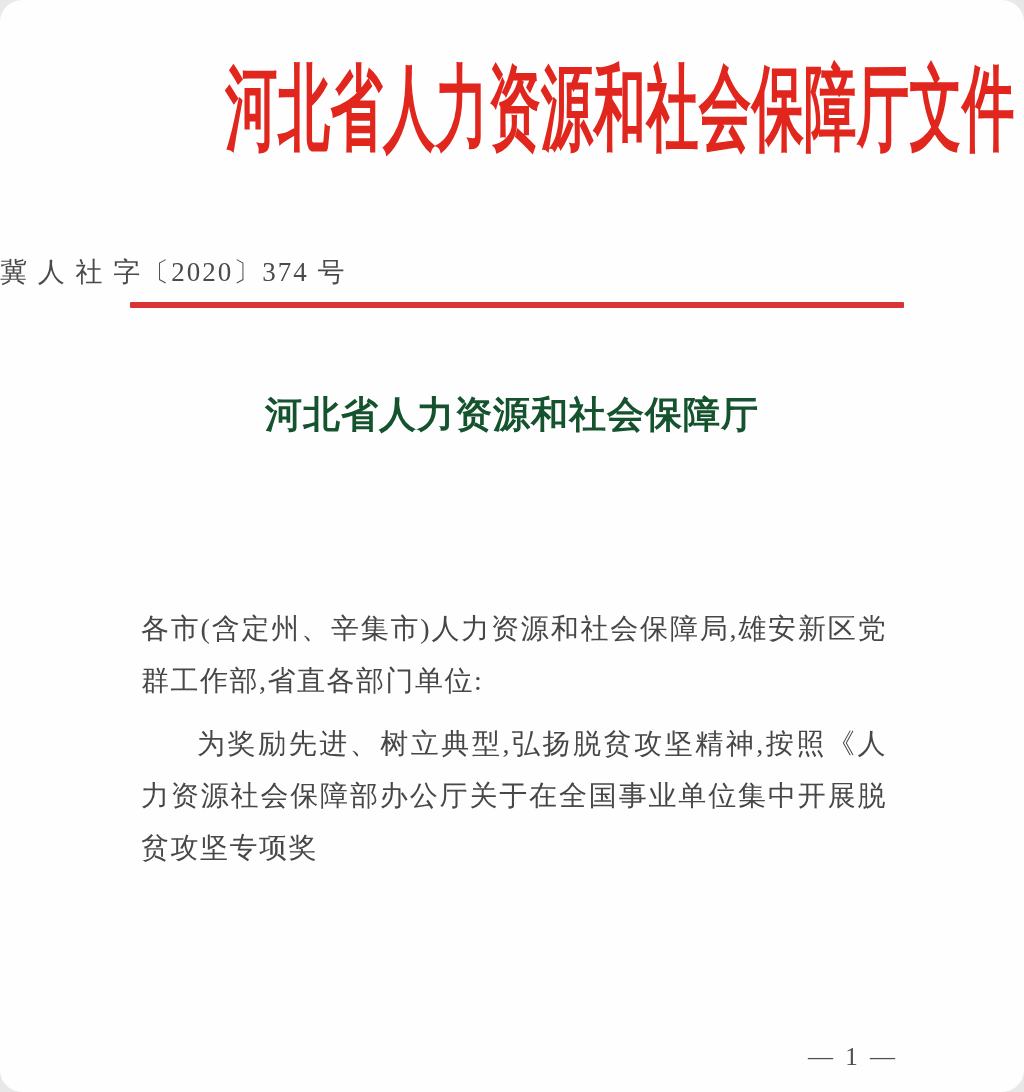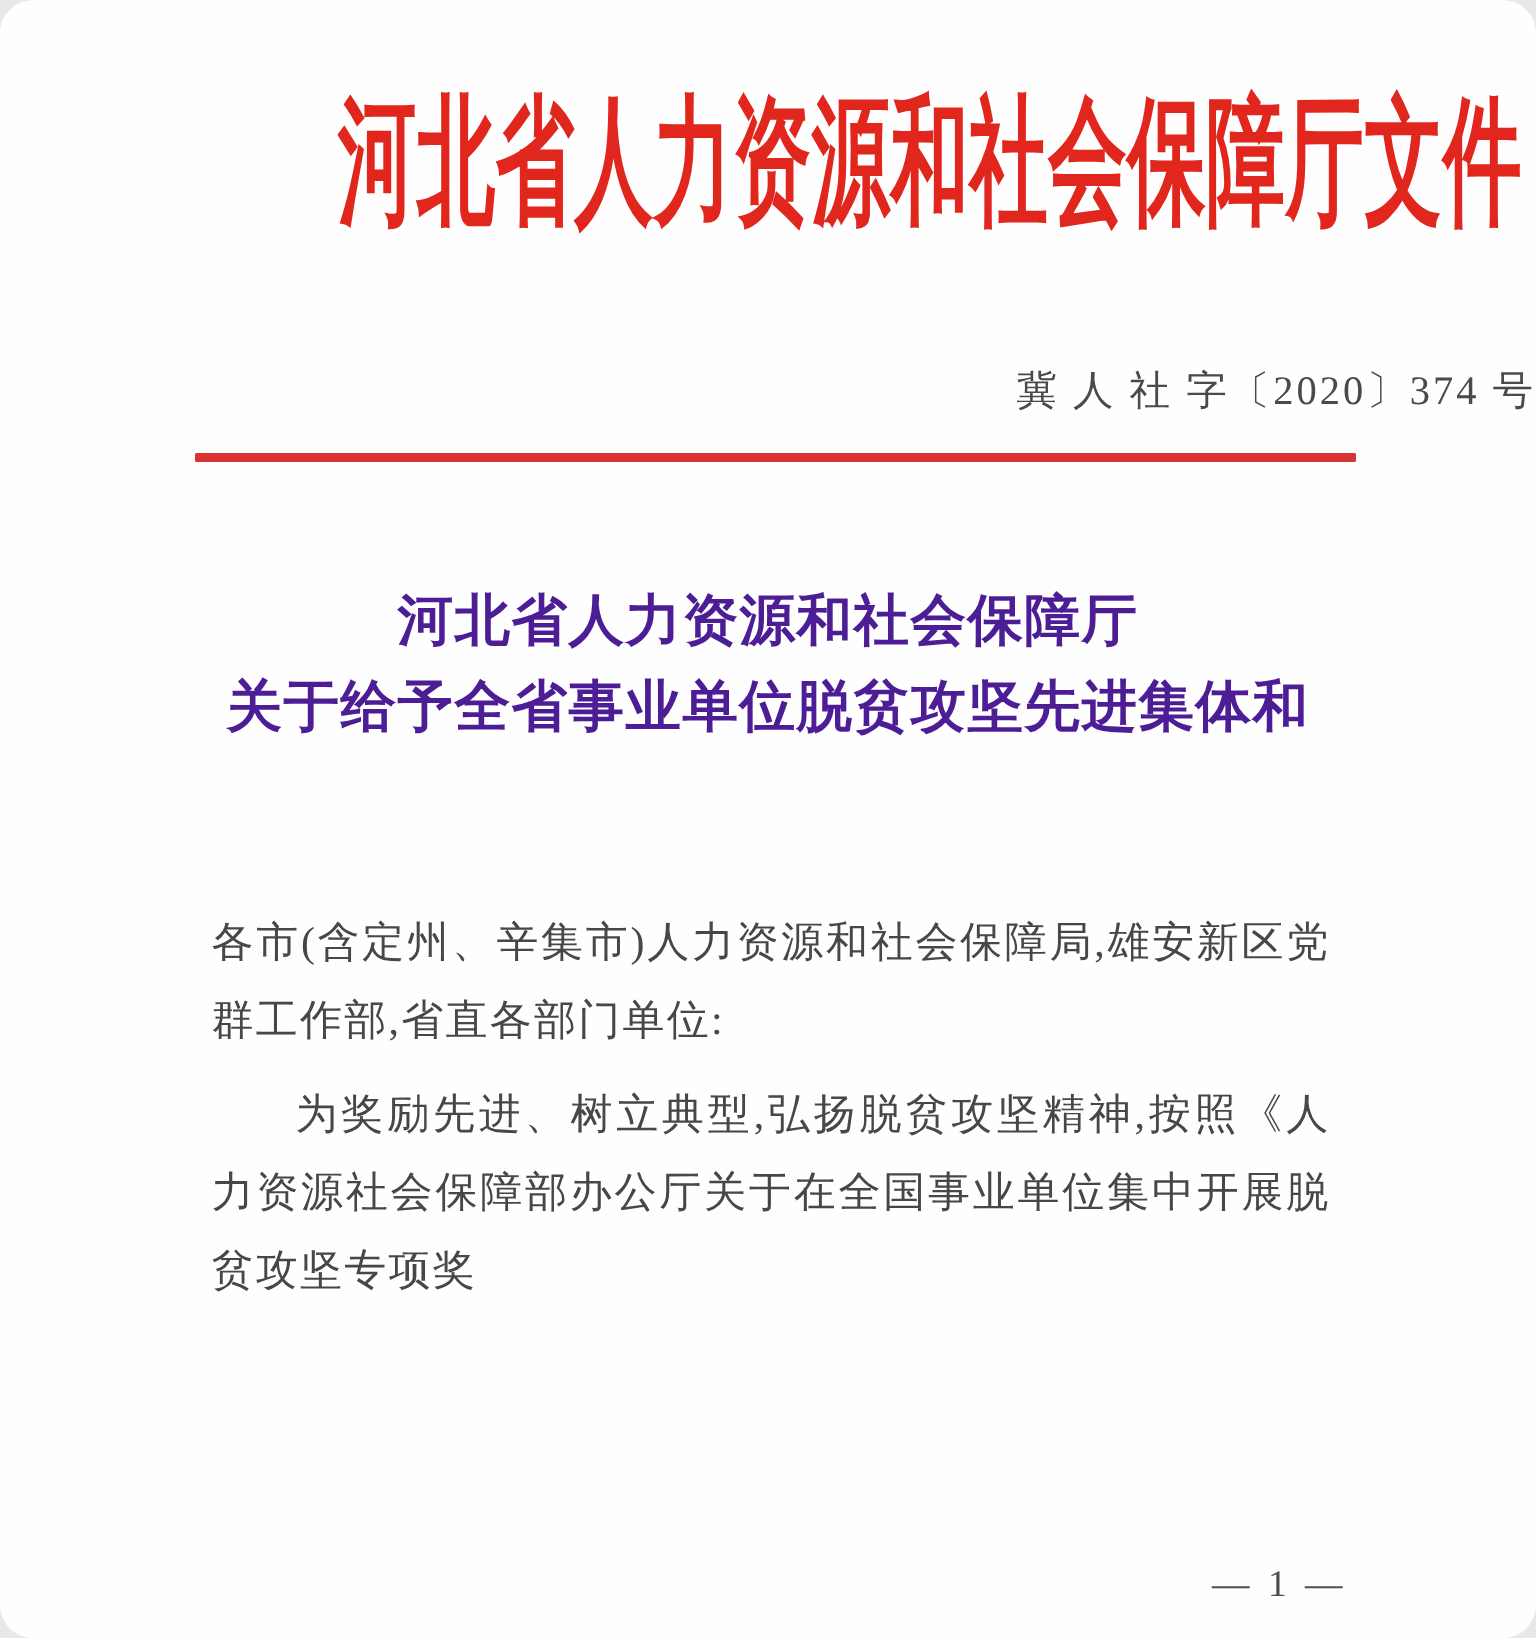--- a/index.html
+++ b/index.html
@@ -28,24 +28,24 @@
     font-size: 93px;
     line-height: 108px;
     font-weight: bold;
     color: #e0261d;
     transform: scaleX(0.56);
     transform-origin: 50% 50%;
     letter-spacing: 1px;
   }
   .doc-number {
     position: absolute;
-    top: 243px;
+    top: 255px;
     left: 0;
     width: 100%;
-    text-align: right;
+    text-align: left;
     font-size: 27px;
     line-height: 34px;
     color: #4a4a4a;
     letter-spacing: 2px;
   }
   .red-line {
     position: absolute;
     top: 302px;
     left: 130px;
     width: 774px;
@@ -56,21 +56,21 @@
   .doc-title {
     position: absolute;
     top: 386px;
     left: 0;
     width: 100%;
     margin: 0;
     text-align: center;
     font-size: 37px;
     line-height: 57px;
     font-weight: bold;
-    color: #4c1d95;
+    color: #14532d;
     letter-spacing: 1px;
   }
   .doc-title .title-line { display: block; }
   .body-text {
     position: absolute;
     top: 592px;
     left: 130px;
     width: 768px;
     font-size: 28px;
     line-height: 52px;
@@ -101,21 +101,20 @@
 <div class="page">
 
   <div class="red-header">河北省人力资源和社会保障厅文件</div>
 
   <div class="doc-number">冀 人 社 字〔2020〕374 号</div>
 
   <div class="red-line"></div>
 
   <h1 class="doc-title">
     <span class="title-line">河北省人力资源和社会保障厅</span>
-    <span class="title-line">关于给予全省事业单位脱贫攻坚先进集体和</span>
   </h1>
 
   <div class="body-text">
     <p class="no-indent">各市(含定州、辛集市)人力资源和社会保障局,雄安新区党群工作部,省直各部门单位:</p>
     <p>为奖励先进、树立典型,弘扬脱贫攻坚精神,按照《人力资源社会保障部办公厅关于在全国事业单位集中开展脱贫攻坚专项奖</p>
   </div>
 
   <div class="page-number">— 1 —</div>
 
 </div>

